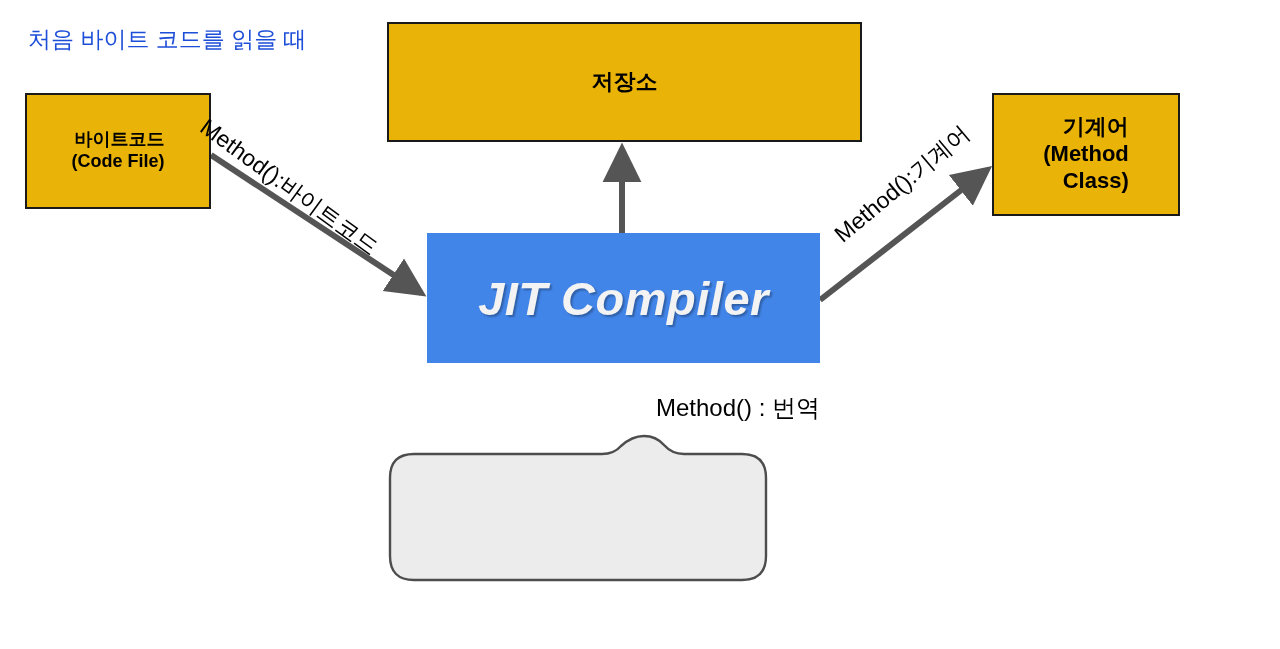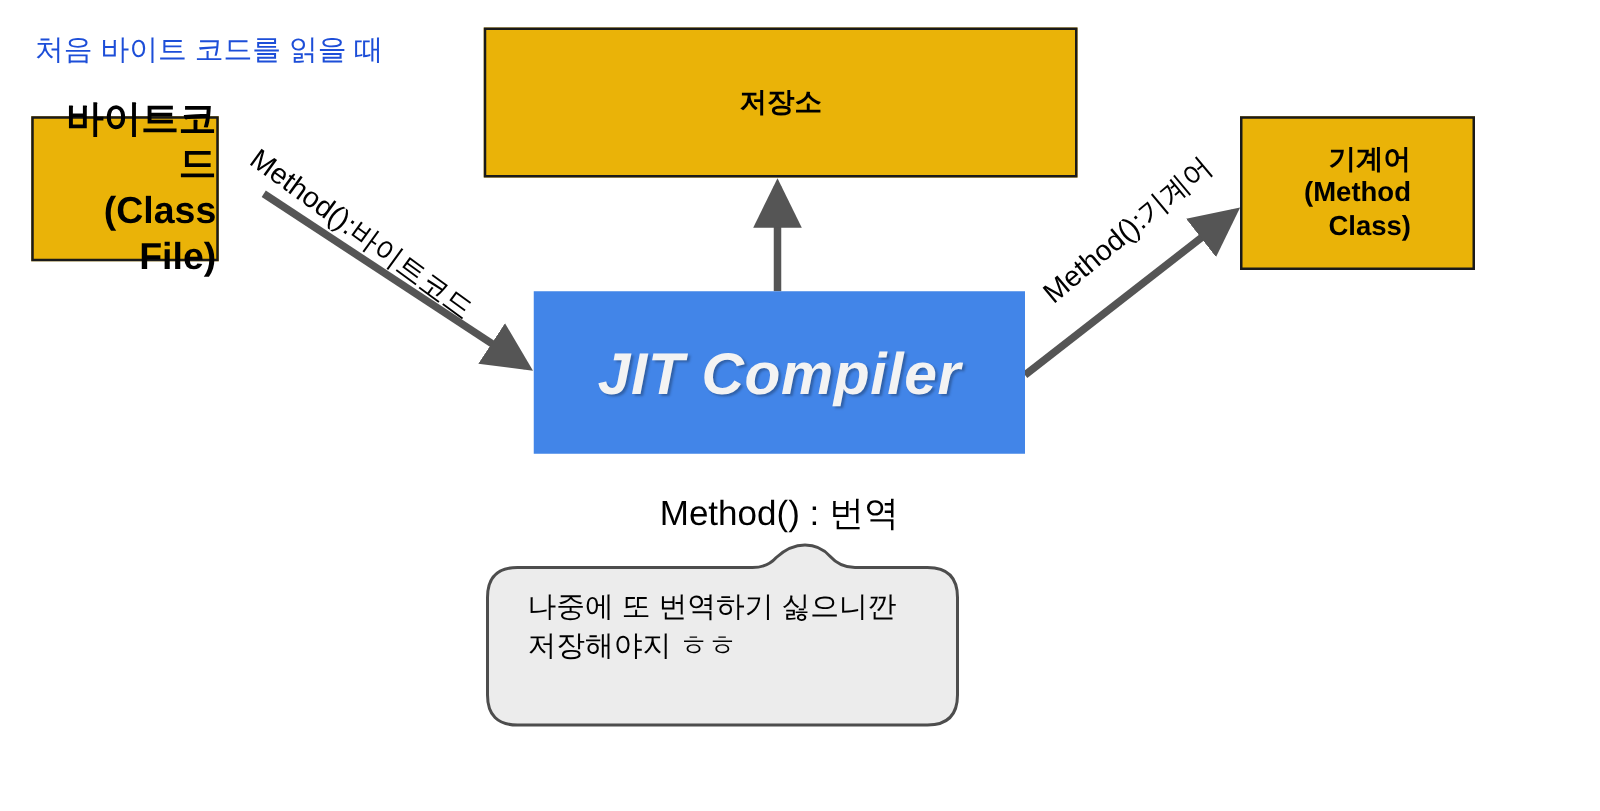--- a/index.html
+++ b/index.html
@@ -39,23 +39,23 @@
     align-items: center;
     justify-content: center;
     text-align: right;
     color: #000000;
     font-weight: bold;
     line-height: 1.22;
   }
   #box-bytecode {
     left: 25px;
     top: 93px;
-    width: 150px;
+    width: 186px;
     height: 116px;
-    font-size: 30px;
+    font-size: 18px;
   }
   #box-storage {
     left: 387px;
     top: 22px;
     width: 475px;
     height: 120px;
     font-size: 22px;
   }
   #box-machinecode {
     left: 992px;
@@ -86,22 +86,22 @@
     text-shadow: 2px 2px 2px rgba(0,0,0,0.28);
     white-space: nowrap;
     text-align: right;
   }
 
   
   .jit-caption {
     left: 427px;
     top: 392px;
     width: 393px;
-    text-align: center;
-    font-size: 28px;
+    text-align: right;
+    font-size: 24px;
     color: #000000;
     white-space: nowrap;
   }
 
   
   #arrows {
     left: 0;
     top: 0;
     width: 1280px;
     height: 649px;
@@ -168,21 +168,21 @@
     </g>
 
     <g>
       <line x1="820" y1="300" x2="987" y2="170" stroke="#555555" stroke-width="6" marker-end="url(#head)"></line>
     </g>
   </svg>
 
   <div class="abs box" id="box-bytecode">
     <div>
       <span class="line">바이트코드</span>
-      <span class="line">(Class File)</span>
+      <span class="line">(Code File)</span>
     </div>
   </div>
 
   <div class="abs box" id="box-storage">
     <div>
       <span class="line">저장소</span>
     </div>
   </div>
 
   <div class="abs box" id="box-machinecode">
@@ -213,19 +213,15 @@
                Q 276 4 284 13
                Q 292 22 304 22
                L 362 22
                Q 386 22 386 46
                L 386 124
                Q 386 148 362 148
                L 34 148
                Q 10 148 10 124
                Z" fill="#ececec" stroke="#4d4d4d" stroke-width="2.4" stroke-linejoin="round"></path>
     </svg>
-    <div id="callout-text">
-      <span class="line">나중에 또 번역하기 싫으니깐</span>
-      <span class="line">저장해야지  ㅎㅎ</span>
-    </div>
   </div>
 
 </div>
 
 </body></html>

